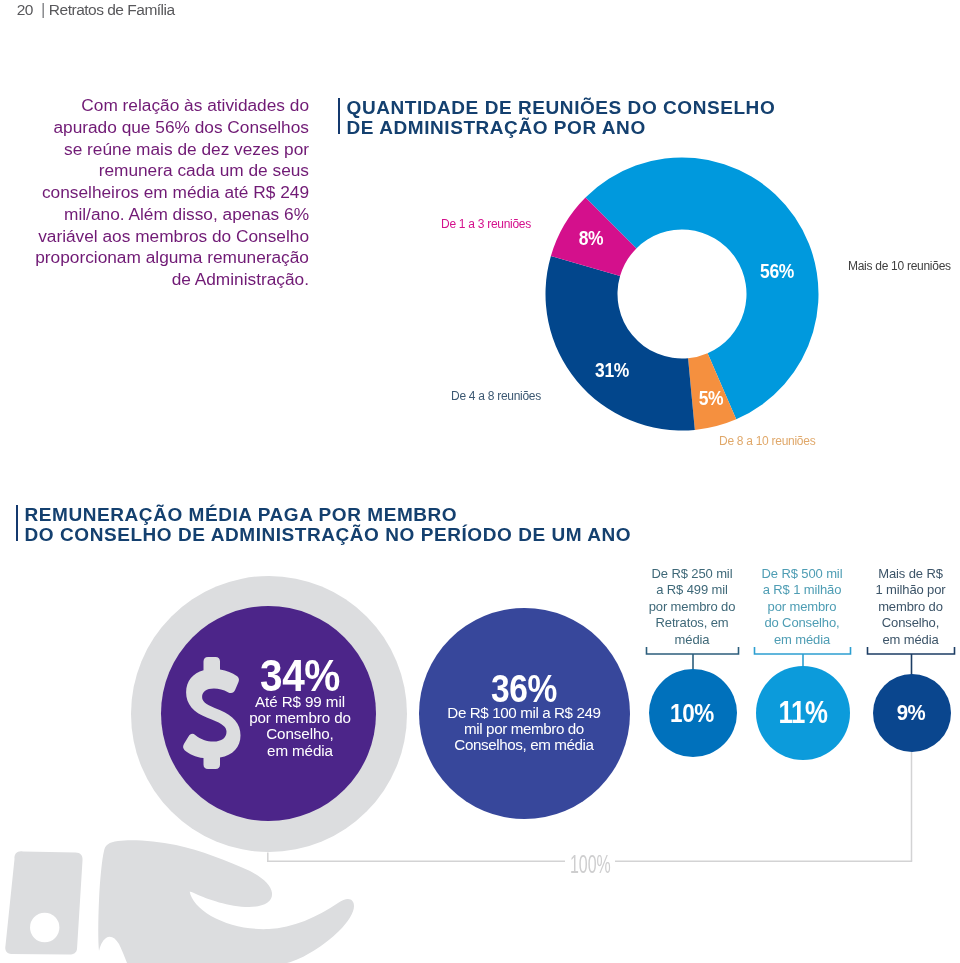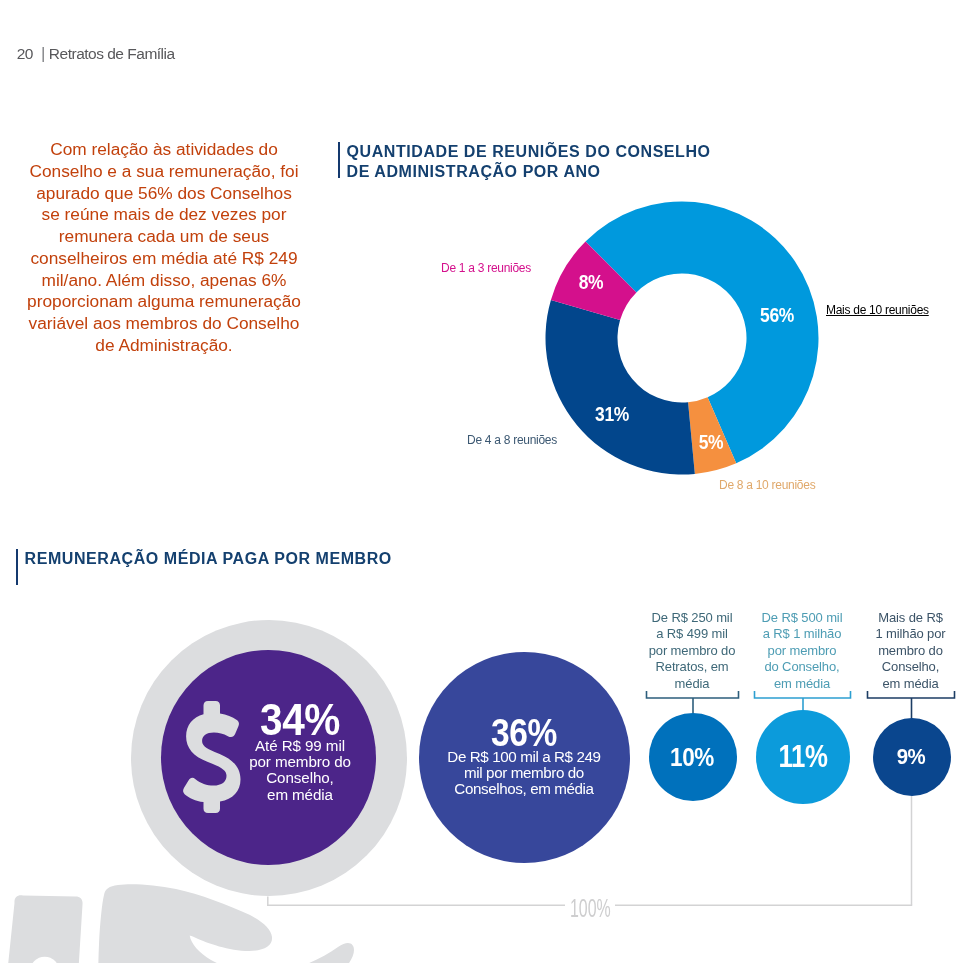--- a/index.html
+++ b/index.html
@@ -1,33 +1,33 @@
 <!DOCTYPE html>
 <html><head>
 <meta charset="utf-8">
 <title>Retratos de Familia</title>
 <style>
   html,body{margin:0;padding:0;}
   body{width:960px;height:963px;background:#fff;font-family:"Liberation Sans",sans-serif;overflow:hidden;position:relative;
        -webkit-font-smoothing:antialiased;}
-  .page{position:absolute;left:0;top:0;width:960px;height:765px;margin-top:44px;}
+  .page{position:absolute;left:0;top:0;width:960px;height:765px;}
   .abs{position:absolute;}
 
   
   #runhead{left:16.7px;top:0px;font-size:15.5px;color:#58585B;letter-spacing:-.5px;white-space:nowrap;}
   #runhead .num{margin-right:8px;}
   #runhead .sep{color:#808285;margin-right:4px;font-size:17px;}
 
   
-  #intro{left:19px;top:95px;width:290px;font-size:17.3px;line-height:21.75px;color:#c2410c;text-align:center;}
+  #intro{left:19px;top:95px;width:290px;font-size:17.3px;line-height:21.75px;color:#701a75;text-align:right;}
 
   
   .sect{display:flex;align-items:stretch;}
   .sect .bar{width:2.6px;background:#14396E;flex:0 0 2.6px;margin-right:6.5px;}
-  .sect .txt{font-size:16px;line-height:19.9px;font-weight:bold;color:#14406F;letter-spacing:.56px;white-space:nowrap;}
+  .sect .txt{font-size:19px;line-height:19.9px;font-weight:bold;color:#14406F;letter-spacing:.56px;white-space:nowrap;}
   #title1{left:337.5px;top:98px;height:36px;}
   #title2{left:15.5px;top:505px;height:36px;}
   .dlabel{font-size:12px;white-space:nowrap;letter-spacing:-.28px;}
   .dval{font-size:20.8px;line-height:20px;font-weight:bold;color:#fff;white-space:nowrap;
         letter-spacing:-.4px;text-align:center;transform:scaleX(.84);transform-origin:50% 50%;}
 
   
   .bubble{position:absolute;border-radius:50%;}
   .bubtext{position:absolute;text-align:center;color:#fff;line-height:16.2px;font-size:15.2px;white-space:nowrap;letter-spacing:-.1px;}
   .bubtext .big{display:block;font-weight:bold;letter-spacing:-.5px;transform-origin:50% 50%;}
@@ -42,28 +42,27 @@
 <body>
 
 <div class="page">
 
   <div class="abs" id="runhead">
     <span class="num">20</span><span class="sep">|</span><span>Retratos de Família</span>
   </div>
 
   <div class="abs" id="intro">
     <div>Com relação às atividades do</div>
-    <div>Conselho e a sua remuneração, foi</div>
     <div>apurado que 56% dos Conselhos</div>
     <div>se reúne mais de dez vezes por</div>
     <div>remunera cada um de seus</div>
     <div>conselheiros em média até R$ 249</div>
     <div>mil/ano. Além disso, apenas 6%</div>
+    <div>variável aos membros do Conselho</div>
     <div>proporcionam alguma remuneração</div>
-    <div>variável aos membros do Conselho</div>
     <div>de Administração.</div>
   </div>
 
   <div class="abs sect" id="title1">
     <div class="bar"></div>
     <div class="txt">
       <div>QUANTIDADE DE REUNIÕES DO CONSELHO</div>
       <div>DE ADMINISTRAÇÃO POR ANO</div>
     </div>
   </div>
@@ -76,28 +75,29 @@
         <path d="M 13.919911905097308 106.91771402564508 A 136.5 136.5 0 0 1 48.47992436803638 48.47992436803615 L 99.39161261346774 99.39161261346763 A 64.5 64.5 0 0 0 83.06105727383718 127.00507366046966 Z" fill="#D4108C"></path>
       </g>
   </svg>
 
   <div class="abs dval" style="left:551px;top:228px;width:80px;">8%</div>
   <div class="abs dval" style="left:737px;top:260.5px;width:80px;">56%</div>
   <div class="abs dval" style="left:671px;top:388px;width:80px;">5%</div>
   <div class="abs dval" style="left:572px;top:360px;width:80px;">31%</div>
 
   <div class="abs dlabel" style="left:441px;top:217px;color:#D4108C;">De 1 a 3 reuniões</div>
-  <div class="abs dlabel" style="left:826px;top:259px;color:#000000;text-decoration:underline;">Mais de 10 reuniões</div>
-  <div class="abs dlabel" style="left:467px;top:389px;color:#3C5872;">De 4 a 8 reuniões</div>
+  <div class="abs dlabel" style="left:848px;top:259px;color:#404040;">Mais de 10 reuniões</div>
+  <div class="abs dlabel" style="left:451px;top:389px;color:#3C5872;">De 4 a 8 reuniões</div>
   <div class="abs dlabel" style="left:719px;top:434px;color:#E0A86A;">De 8 a 10 reuniões</div>
 
   <div class="abs sect" id="title2">
     <div class="bar"></div>
     <div class="txt">
       <div>REMUNERAÇÃO MÉDIA PAGA POR MEMBRO</div>
+      <div>DO CONSELHO DE ADMINISTRAÇÃO NO PERÍODO DE UM ANO</div>
     </div>
   </div>
 
   <svg class="abs" id="bottom" width="960" height="420" viewBox="0 0 960 420" style="left:0;top:543px;">
 
     <g>
       <path fill="#DCDDDF" d="M 104 308 C 105 302 109 299 118 298
                C 133 296 155 298 176 302 C 200 307 228 318 250 328
                C 263 335 271 342 272 350 C 273 359 264 364 249 364
                C 229 364 207 356 196 351 C 192 349 190 348.8 189.7 348.6

